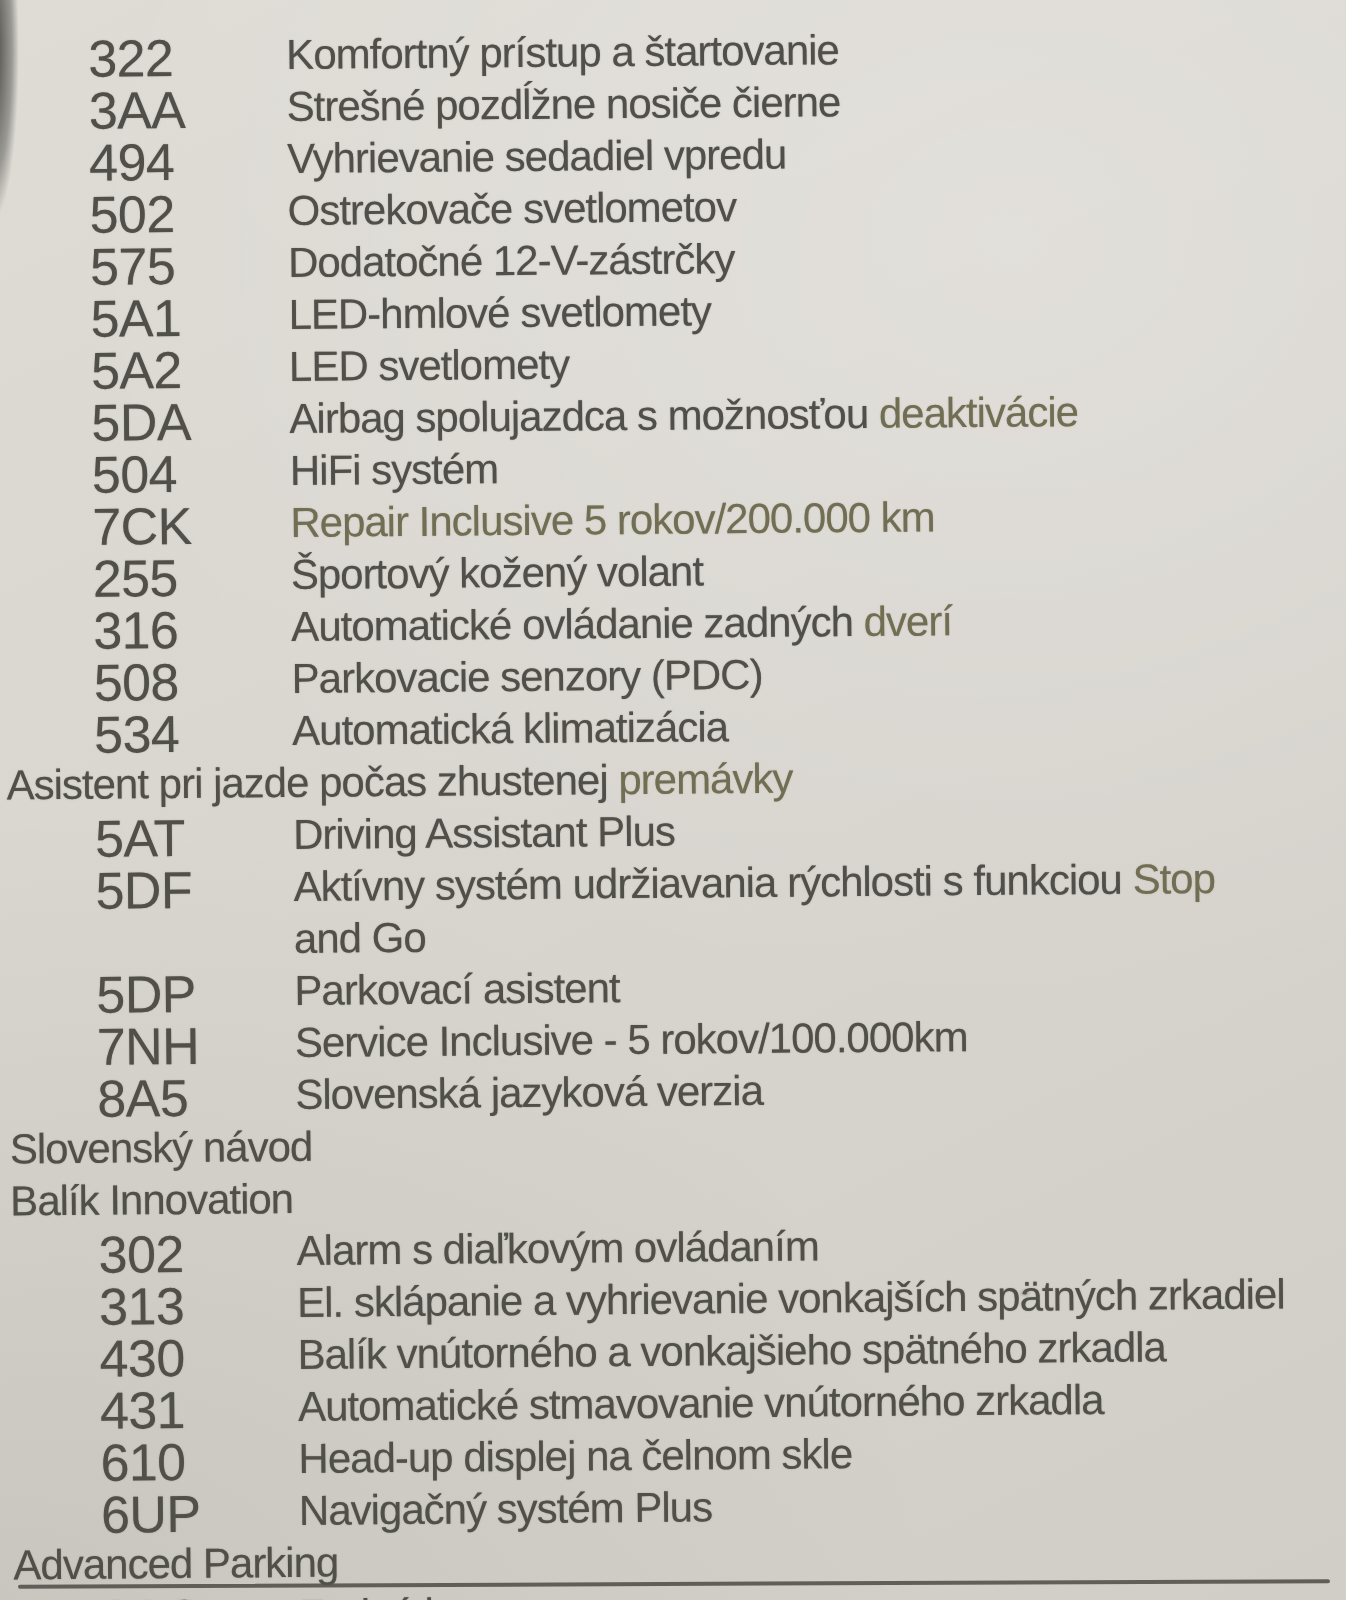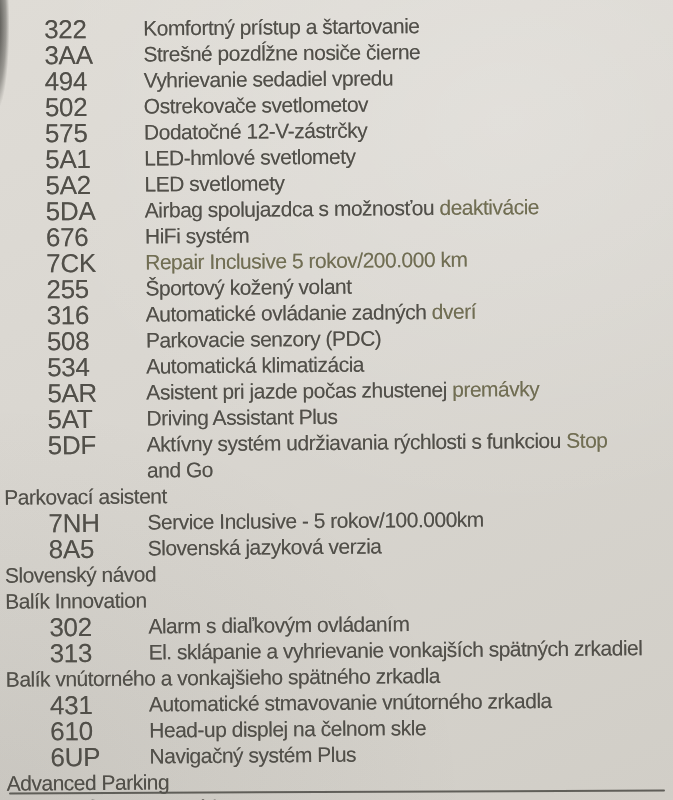--- a/index.html
+++ b/index.html
@@ -136,21 +136,21 @@
           <div class="line"><span>LED svetlomety</span></div>
         </div>
       </div>
       <div class="row">
         <span class="code">5DA</span>
         <div class="desc">
           <div class="line"><span>Airbag spolujazdca s možnosťou </span><span class="tint">deaktivácie</span></div>
         </div>
       </div>
       <div class="row">
-        <span class="code">676</span>
+        <span class="code">504</span>
         <div class="desc">
           <div class="line"><span>HiFi systém</span></div>
         </div>
       </div>
       <div class="row">
         <span class="code">7CK</span>
         <div class="desc">
           <div class="line"><span class="tint">Repair Inclusive 5 rokov/200.000 km</span></div>
         </div>
       </div>
@@ -172,39 +172,39 @@
           <div class="line"><span>Parkovacie senzory (PDC)</span></div>
         </div>
       </div>
       <div class="row">
         <span class="code">534</span>
         <div class="desc">
           <div class="line"><span>Automatická klimatizácia</span></div>
         </div>
       </div>
       <div class="row">
-        <span class="code">5AR</span>
         <div class="desc">
           <div class="line"><span>Asistent pri jazde počas zhustenej </span><span class="tint">premávky</span></div>
         </div>
       </div>
       <div class="row">
         <span class="code">5AT</span>
         <div class="desc">
           <div class="line"><span>Driving Assistant Plus</span></div>
         </div>
       </div>
       <div class="row">
         <span class="code">5DF</span>
         <div class="desc">
           <div class="line"><span>Aktívny systém udržiavania rýchlosti s funkciou </span><span class="tint">Stop</span></div>
           <div class="line"><span>and Go</span></div>
         </div>
       </div>
       <div class="row">
+        <span class="code">5DP</span>
         <div class="desc">
           <div class="line"><span>Parkovací asistent</span></div>
         </div>
       </div>
       <div class="row">
         <span class="code">7NH</span>
         <div class="desc">
           <div class="line"><span>Service Inclusive - 5 rokov/100.000km</span></div>
         </div>
       </div>
@@ -230,20 +230,21 @@
           <div class="line"><span>Alarm s diaľkovým ovládaním</span></div>
         </div>
       </div>
       <div class="row">
         <span class="code">313</span>
         <div class="desc">
           <div class="line"><span>El. sklápanie a vyhrievanie vonkajších spätných zrkadiel</span></div>
         </div>
       </div>
       <div class="row">
+        <span class="code">430</span>
         <div class="desc">
           <div class="line"><span>Balík vnútorného a vonkajšieho spätného zrkadla</span></div>
         </div>
       </div>
       <div class="row">
         <span class="code">431</span>
         <div class="desc">
           <div class="line"><span>Automatické stmavovanie vnútorného zrkadla</span></div>
         </div>
       </div>

